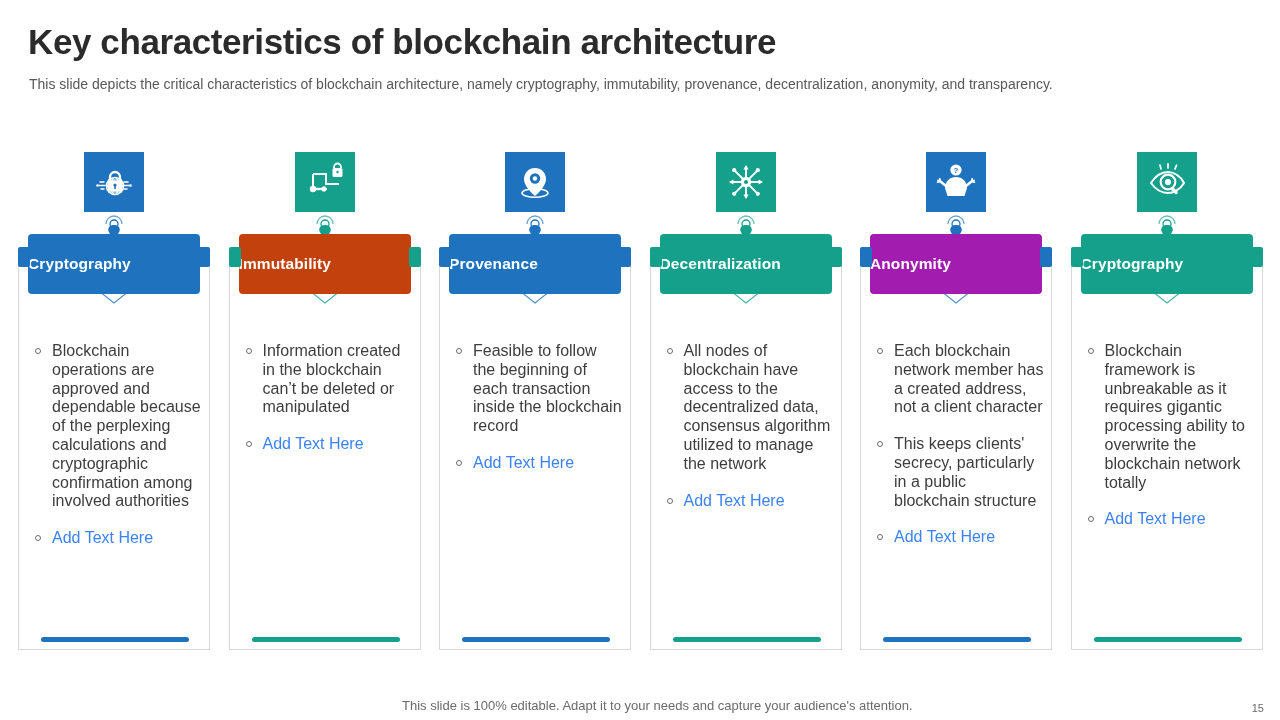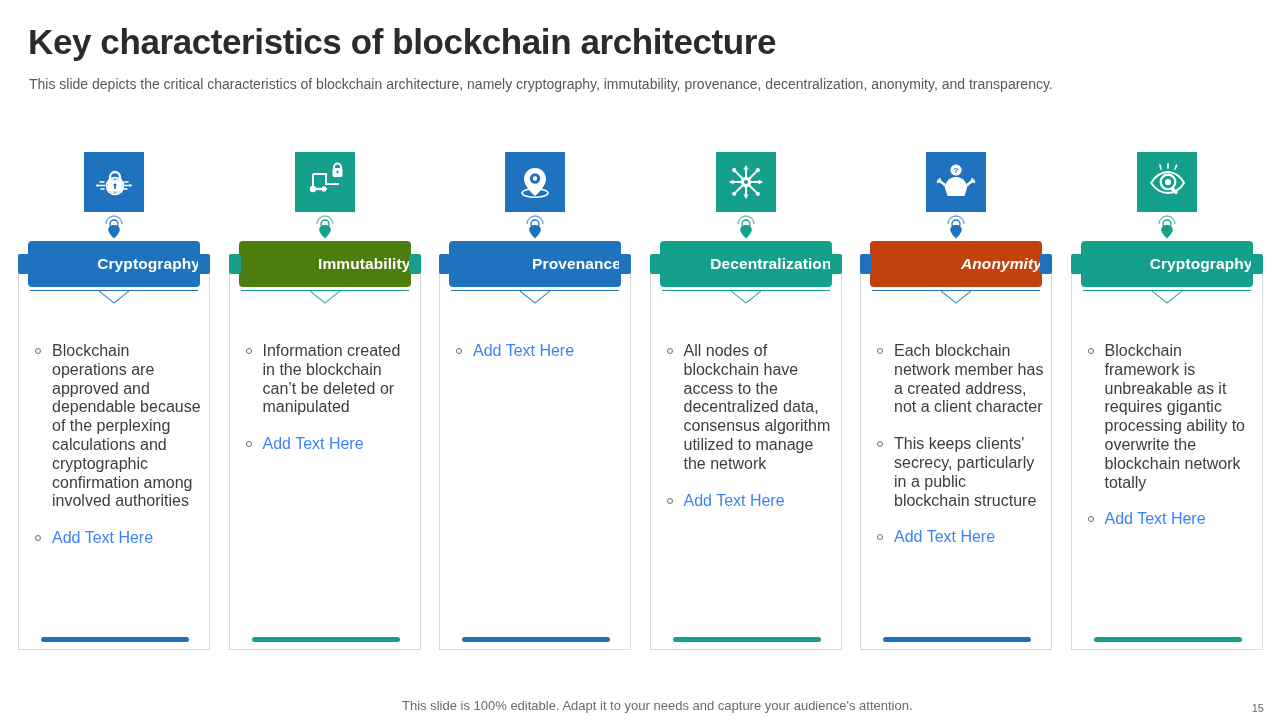--- a/index.html
+++ b/index.html
@@ -54,25 +54,25 @@
 
   
   .pin {
     position: absolute; top: 74px; left: 50%;
     transform: translateX(-50%);
     width: 22px; height: 26px;
   }
 
   
   .ribbon {
-    position: absolute; top: 101px; left: 50%;
-    transform: translateX(-50%);
-    width: 172px; height: 46px;
+    position: absolute; top: 94px; left: 50%;
+    transform: translateX(-50%);
+    width: 172px; height: 60px;
     border-radius: 4px;
-    display: flex; align-items: center; justify-content: flex-end;
+    display: flex; align-items: center; justify-content: flex-start;
     z-index: 5;
   }
   .ribbon-label {
     color: #ffffff; font-size: 15.5px; font-weight: bold;
     letter-spacing: 0.1px; white-space: nowrap;
   }
   .ribbon-tab {
     position: absolute; top: 13px; width: 12px; height: 20px;
     border-radius: 2px;
   }
@@ -182,21 +182,21 @@
         <circle cx="8" cy="27" r="3.2" fill="white"></circle>
         <rect x="11" y="25.8" width="6" height="2.4" fill="white"></rect>
         <rect x="17" y="24.5" width="4" height="5" rx="1" fill="white"></rect>
       </svg>
         </div>
         <div class="pin"><svg width="22" height="26" viewBox="0 0 22 26" fill="none">
     <path d="M3 10 a8 8 0 0 1 16 0" stroke="#14A08A" stroke-width="1.3" fill="none" opacity="0.65"></path>
     <circle cx="11" cy="10" r="4" stroke="#14A08A" stroke-width="1.3" fill="none"></circle>
     <path d="M11 11 C7.6 11 5.2 13 5.2 15.8 C5.2 19.2 11 24.5 11 24.5 C11 24.5 16.8 19.2 16.8 15.8 C16.8 13 14.4 11 11 11 Z" fill="#14A08A"></path>
   </svg></div>
-        <div class="ribbon" style="background: #4d7c0f;">
+        <div class="ribbon" style="background: #c2410c;">
           <div class="ribbon-tab left" style="background: rgb(20, 160, 138);"></div>
           <span class="ribbon-label">Immutability</span>
           <div class="ribbon-tab right" style="background: rgb(20, 160, 138);"></div>
         </div>
         <div class="underline" style="background: rgb(20, 160, 138);"></div>
         <div class="chev"><svg width="30" height="13" viewBox="0 0 30 13" fill="none">
     <path d="M0 0 L15 12 L30 0" stroke="#14A08A" stroke-width="1.1" fill="none" opacity="0.8"></path>
   </svg></div>
         <div class="bullets">
           <div class="bullet"><span class="marker"></span><span>Information created in the blockchain can’t be deleted or manipulated</span></div>
@@ -223,20 +223,21 @@
         <div class="ribbon" style="background: rgb(31, 114, 189);">
           <div class="ribbon-tab left" style="background: rgb(31, 114, 189);"></div>
           <span class="ribbon-label">Provenance</span>
           <div class="ribbon-tab right" style="background: rgb(31, 114, 189);"></div>
         </div>
         <div class="underline" style="background: rgb(31, 114, 189);"></div>
         <div class="chev"><svg width="30" height="13" viewBox="0 0 30 13" fill="none">
     <path d="M0 0 L15 12 L30 0" stroke="#1F72BD" stroke-width="1.1" fill="none" opacity="0.8"></path>
   </svg></div>
         <div class="bullets">
+          <div class="bullet"><span class="marker"></span><span>Feasible to follow the beginning of each transaction inside the blockchain record</span></div>
           <div class="bullet add"><span class="marker"></span><span>Add Text Here</span></div>
         </div>
       </div>
       <div class="col" style="left: 631.5px;">
         <div class="card">
           <div class="card-accent" style="background: rgb(20, 160, 138);"></div>
         </div>
         <div class="icon-tile" style="background: rgb(20, 160, 138);">
           <svg width="40" height="40" viewBox="0 0 40 40" fill="none">
         <g stroke="white" stroke-width="1.9" stroke-linecap="round">
@@ -294,21 +295,21 @@
         <path d="M10 24 L4.5 19.5 M30 24 L35.5 19.5" stroke="white" stroke-width="2.4" stroke-linecap="round"></path>
         <path d="M4.5 19.5 l-2.6 -1.2 m2.6 1.2 l-0.8 -2.8 m0.8 2.8 l-2.9 0.7" stroke="white" stroke-width="1.7" stroke-linecap="round"></path>
         <path d="M35.5 19.5 l2.6 -1.2 m-2.6 1.2 l0.8 -2.8 m-0.8 2.8 l2.9 0.7" stroke="white" stroke-width="1.7" stroke-linecap="round"></path>
       </svg>
         </div>
         <div class="pin"><svg width="22" height="26" viewBox="0 0 22 26" fill="none">
     <path d="M3 10 a8 8 0 0 1 16 0" stroke="#1F72BD" stroke-width="1.3" fill="none" opacity="0.65"></path>
     <circle cx="11" cy="10" r="4" stroke="#1F72BD" stroke-width="1.3" fill="none"></circle>
     <path d="M11 11 C7.6 11 5.2 13 5.2 15.8 C5.2 19.2 11 24.5 11 24.5 C11 24.5 16.8 19.2 16.8 15.8 C16.8 13 14.4 11 11 11 Z" fill="#1F72BD"></path>
   </svg></div>
-        <div class="ribbon" style="background: #c2410c; font-style: italic;">
+        <div class="ribbon" style="background: #a21caf;">
           <div class="ribbon-tab left" style="background: rgb(31, 114, 189);"></div>
           <span class="ribbon-label">Anonymity</span>
           <div class="ribbon-tab right" style="background: rgb(31, 114, 189);"></div>
         </div>
         <div class="underline" style="background: rgb(31, 114, 189);"></div>
         <div class="chev"><svg width="30" height="13" viewBox="0 0 30 13" fill="none">
     <path d="M0 0 L15 12 L30 0" stroke="#1F72BD" stroke-width="1.1" fill="none" opacity="0.8"></path>
   </svg></div>
         <div class="bullets">
           <div class="bullet"><span class="marker"></span><span>Each blockchain network member has a created address, not a client character</span></div>

